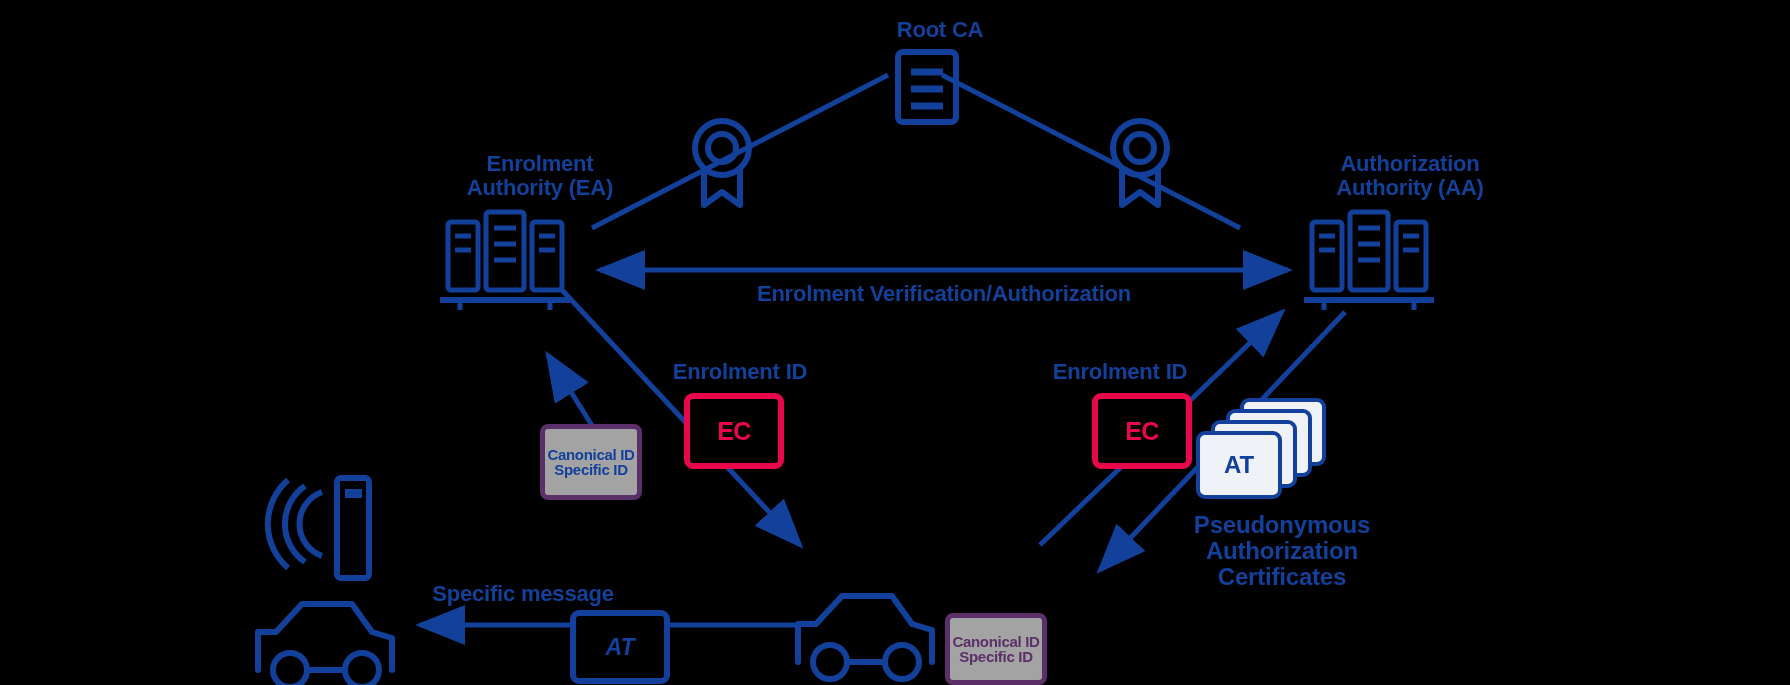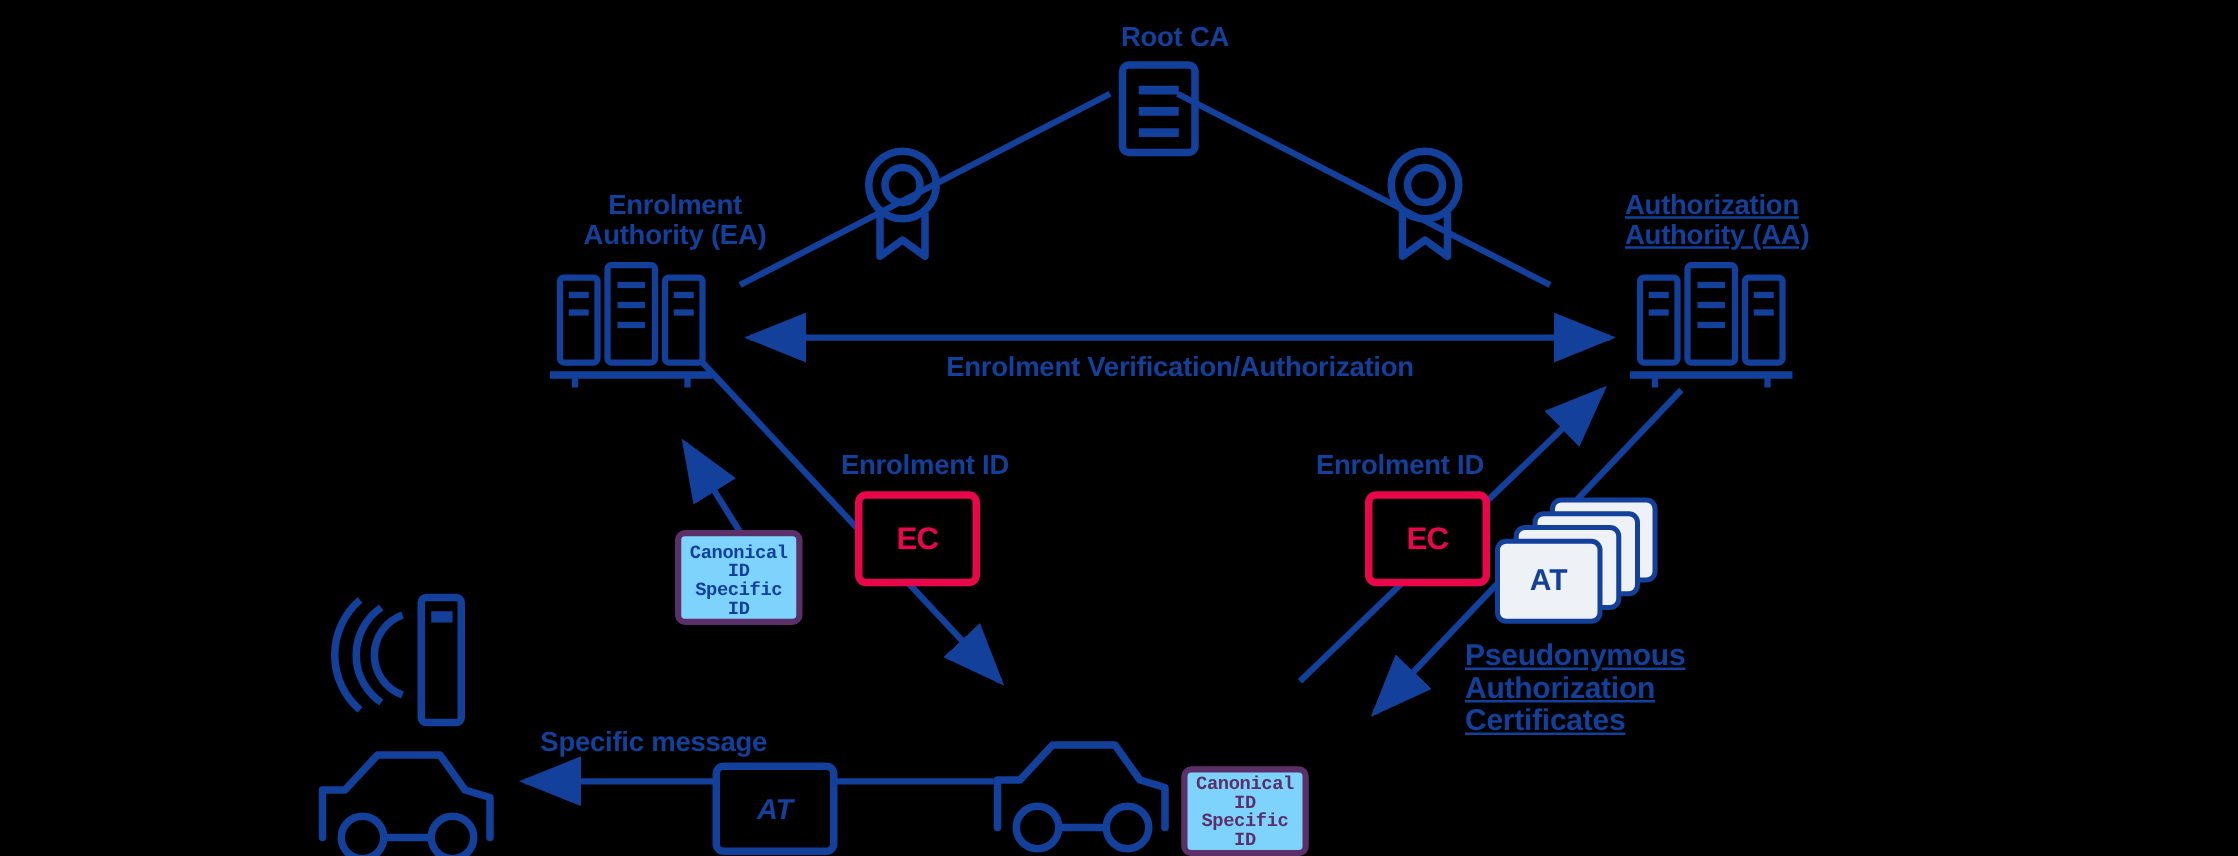--- a/index.html
+++ b/index.html
@@ -22,21 +22,21 @@
     position: absolute;
     color: #12409a;
     font-weight: bold;
     font-size: 22px;
     line-height: 1.08;
     letter-spacing: -0.2px;
     white-space: pre-line;
     font-family: "Liberation Sans", sans-serif;
   }
   .lbl.ctr { text-align: center; }
-  .lbl.rt  { text-align: left; text-decoration: underline; }
+  .lbl.rt  { text-align: center; }
 
   svg.layer {
     position: absolute;
     left: 0;
     top: 0;
     width: 1790px;
     height: 685px;
     overflow: visible;
   }
 
@@ -72,25 +72,24 @@
     font-weight: bold;
     font-style: italic;
     font-size: 23px;
   }
 
   
   .trustbox {
     position: absolute;
     border: 5px solid #5b3068;
     border-radius: 8px;
-    background: #7dd3fc;
-    display: flex;
-    align-items: flex-end;
-    justify-content: center;
-    font-family: Liberation Mono, monospace;
+    background: #a3a3a3;
+    display: flex;
+    align-items: center;
+    justify-content: center;
   }
   .trustbox span {
     color: #5b3068;
     font-weight: bold;
     font-size: 15px;
     line-height: 1.0;
     text-align: center;
     letter-spacing: -0.3px;
   }
   .trustbox.blue-text span { color: #12409a; }

